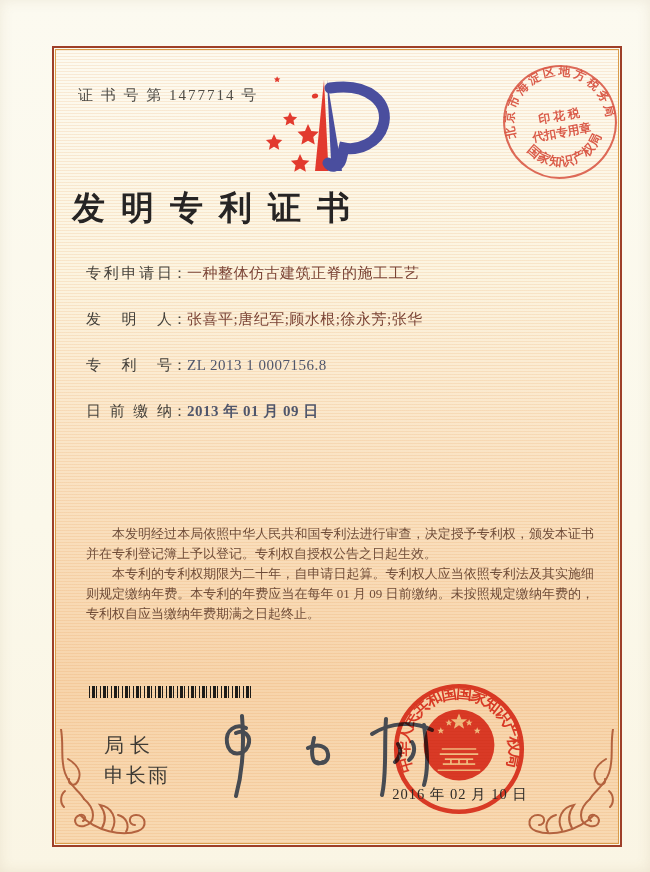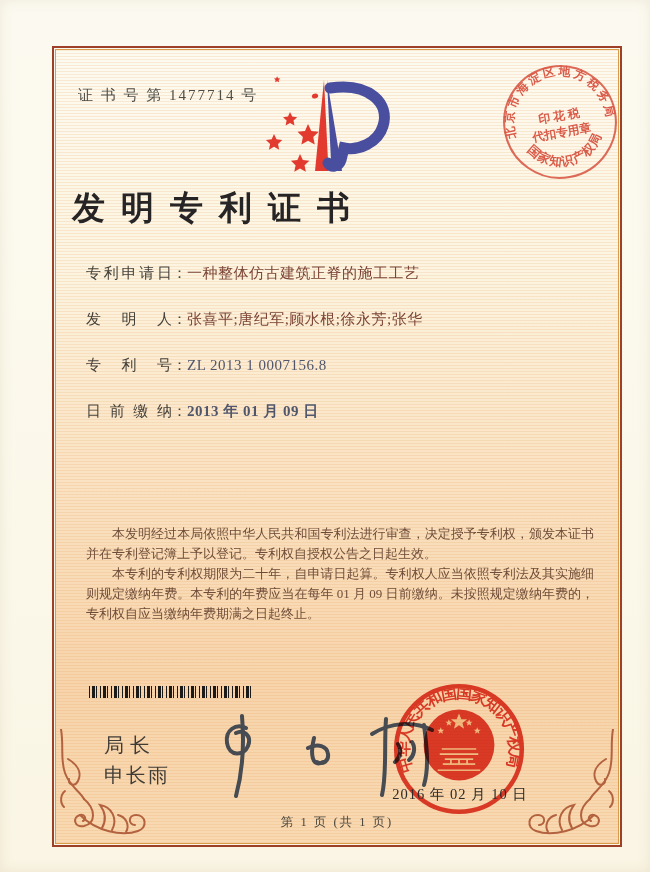--- a/index.html
+++ b/index.html
@@ -149,21 +149,20 @@
             <path d="M66,90 H94"></path>
             <path d="M64,95 H96"></path>
             <path d="M72,90 V95 M80,90 V95 M88,90 V95"></path>
             <path d="M59,101 H101"></path>
           </g>
         </g>
       </svg>
 
       <div class="seal-date">2016 年 02 月 10 日</div>
 
-      <div class="footer">第 1 页 (共 1 页)</div>
 
       <svg class="flourish right" width="90" height="112" viewBox="0 0 90 112">
         <g fill="none" stroke="#a84f2c" stroke-width="2" opacity=".85" stroke-linecap="round">
           <path d="M87,0 C84,18 88,30 83,44 C78,58 68,62 64,70"></path>
           <path d="M64,70 C52,80 52,94 64,97 C74,99 76,88 68,86 C63,85 61,90 65,92"></path>
           <path d="M80,30 C70,36 66,44 70,52 C73,58 80,56 79,50"></path>
           <path d="M68,86 C52,102 26,108 10,102 C0,98 2,86 12,86 C20,86 20,96 13,96"></path>
           <path d="M36,101 C30,90 36,78 48,76 C42,84 42,92 46,99"></path>
           <path d="M22,103 C18,96 22,88 30,86"></path>
           <path d="M83,62 C88,66 88,74 84,78"></path>

